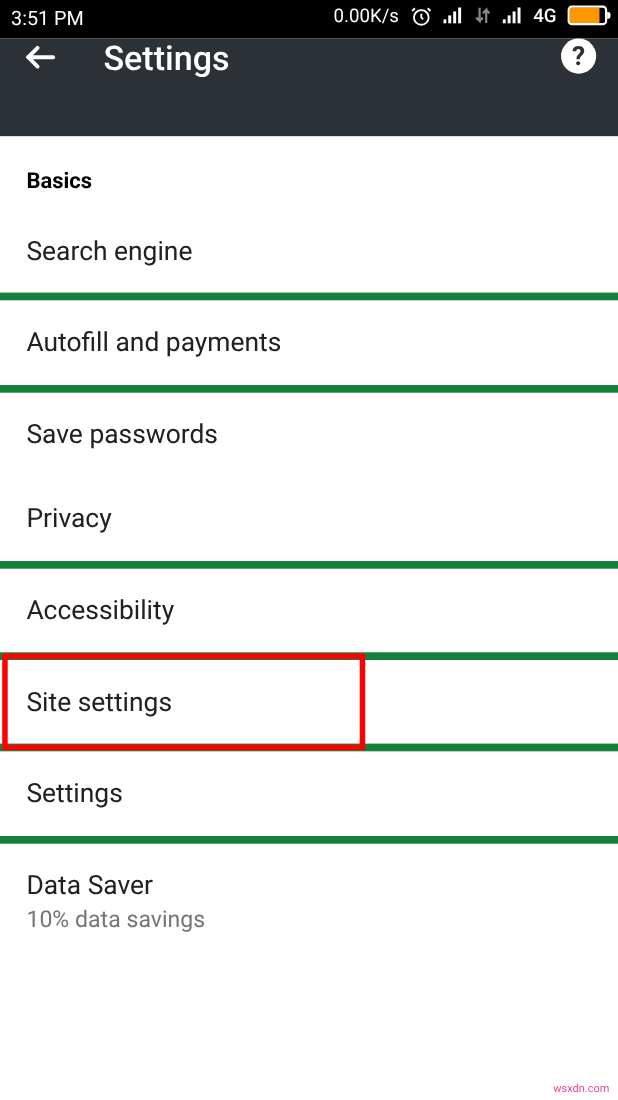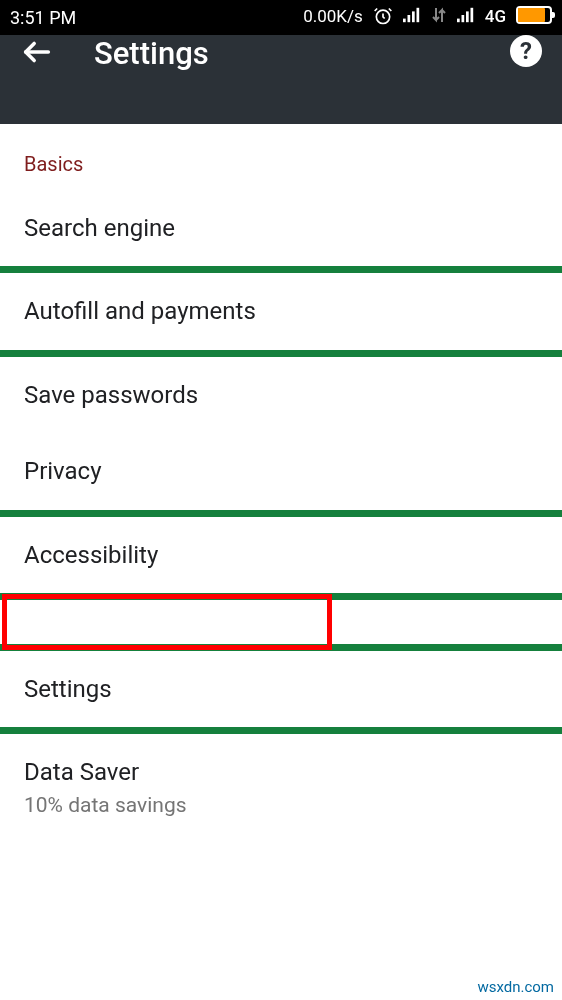--- a/index.html
+++ b/index.html
@@ -10,28 +10,28 @@
     .statusbar .netspeed { font-size: 17px; }
     .statusbar .net4g { font-size: 17px; font-weight: 500; }
     .battery { width: 36px; height: 18px; border: 2px solid #fff; border-radius: 4px; position: relative; display: flex; align-items: center; }
     .battery::after { content: ''; position: absolute; right: -5px; top: 4px; width: 3px; height: 6px; background: #fff; border-radius: 0 2px 2px 0; }
     .battery-fill { background: #ff9800; height: 100%; width: 85%; border-radius: 1px; }
     .appbar { height: 89px; background: #2b3137; display: flex; align-items: flex-start; padding: 0 20px; }
     .appbar .back { color: #fff; display: flex; align-items: center; justify-content: center; }
     .appbar .title { color: #fff; font-size: 31px; font-weight: 500; margin-left: 40px; }
     .appbar .help { margin-left: auto; width: 32px; height: 32px; border-radius: 50%; background: #fff; color: #2b3137; font-size: 24px; font-weight: 700; display: flex; align-items: center; justify-content: center; }
     .content { background: #fff; }
-    .section-header { color: #7f1d1d; font-size: 20px; font-weight: 400; padding: 28px 24px 14px; }
+    .section-header { color: #000000; font-size: 20px; font-weight: 700; padding: 28px 24px 14px; }
     .row { padding: 22px 24px; position: relative; }
     .row.divider { border-bottom: 7px solid #15803d; }
     .row-title { color: #202124; font-size: 24px; font-weight: 400; line-height: 1.35; }
     .row-sub { color: #757575; font-size: 21px; font-weight: 400; margin-top: 4px; }
     .highlight { position: absolute; border: 5px solid #ff0000; pointer-events: none; }
     .siterow { width:330px }
-    .watermark { position: absolute; bottom: 4px; right: 8px; font-size: 15px; color: #0369a1; }
+    .watermark { position: absolute; bottom: 4px; right: 8px; font-size: 10px; color: #ec4899; }
   </style>
 </head>
 <body>
 
 <div class="statusbar">
   <span class="time">3:51 PM</span>
   <div class="right">
     <span class="netspeed">0.00K/s</span>
     <span>
       <svg width="20" height="20" viewBox="0 0 24 24" fill="none" stroke="#fff" stroke-width="2">
@@ -102,20 +102,21 @@
 
   <div class="row divider">
     <div class="row-title">Privacy</div>
   </div>
 
   <div class="row divider">
     <div class="row-title">Accessibility</div>
   </div>
 
   <div class="row divider" style="position:relative;">
+    <div class="row-title">Site settings</div>
     <div class="highlight siterow" style="left:2px; top:-6px; bottom:-6px;"></div>
   </div>
 
   <div class="row divider">
     <div class="row-title">Settings</div>
   </div>
 
   <div class="row">
     <div class="row-title">Data Saver</div>
     <div class="row-sub">10% data savings</div>

